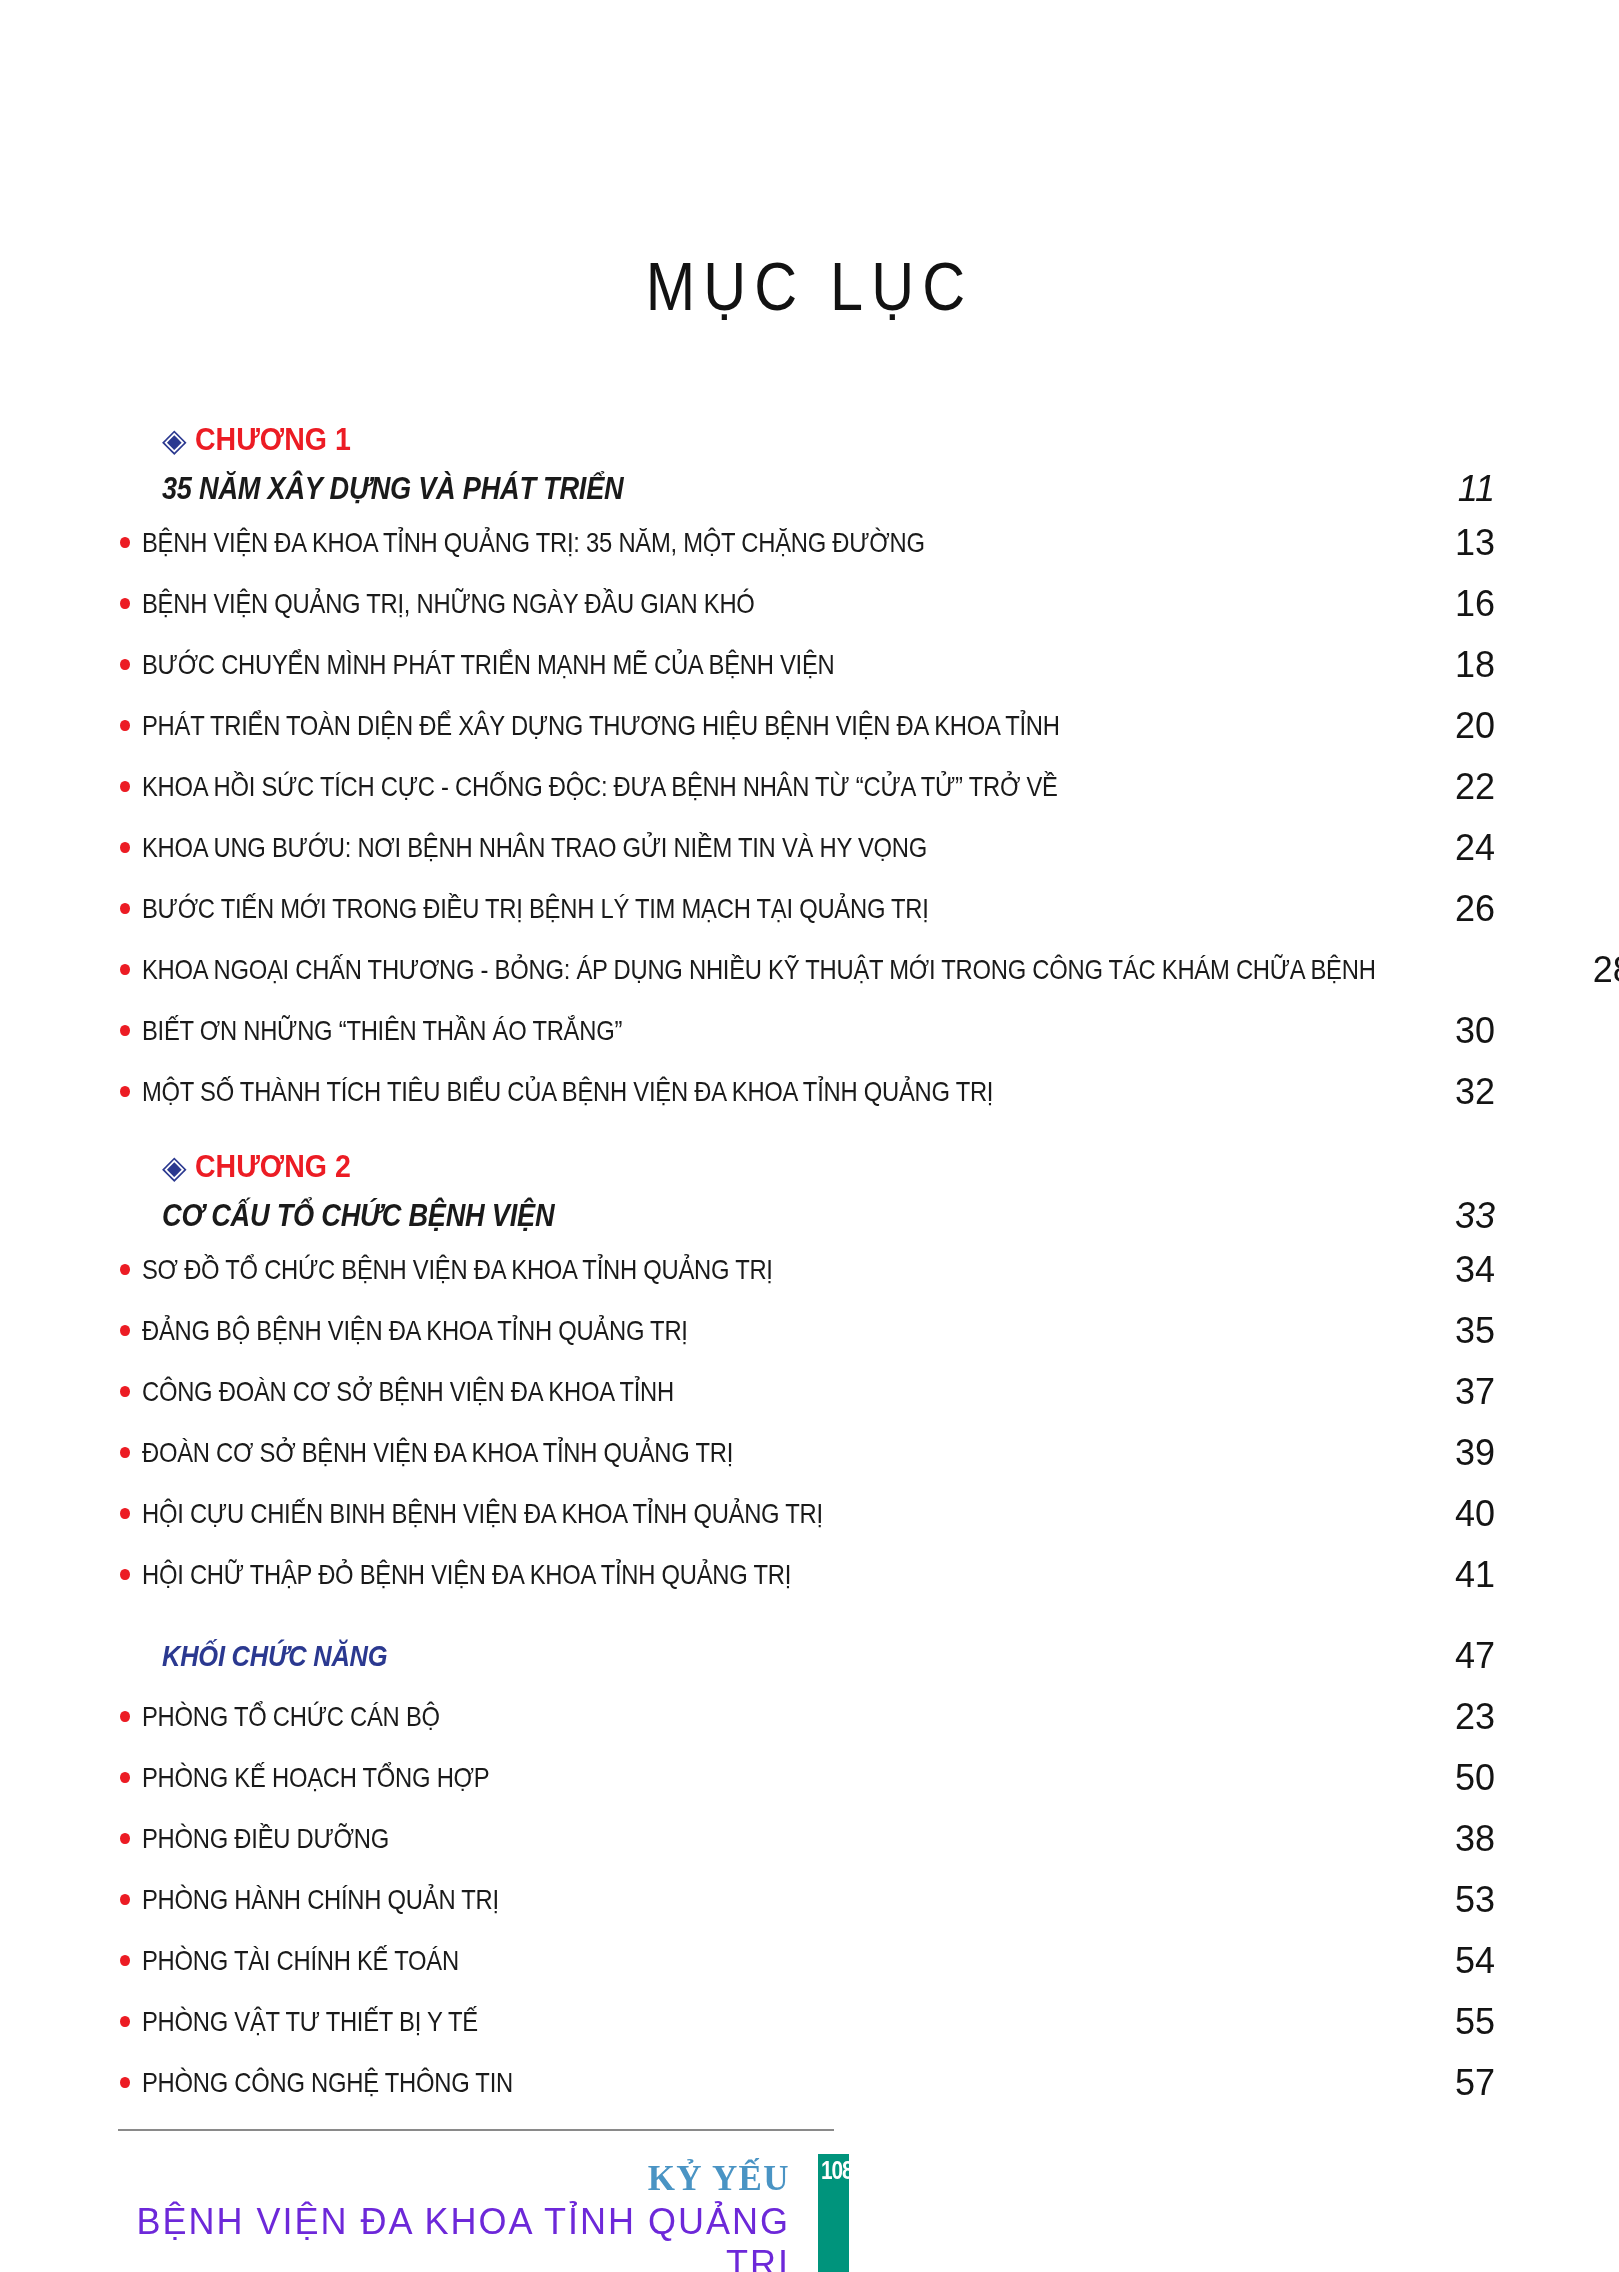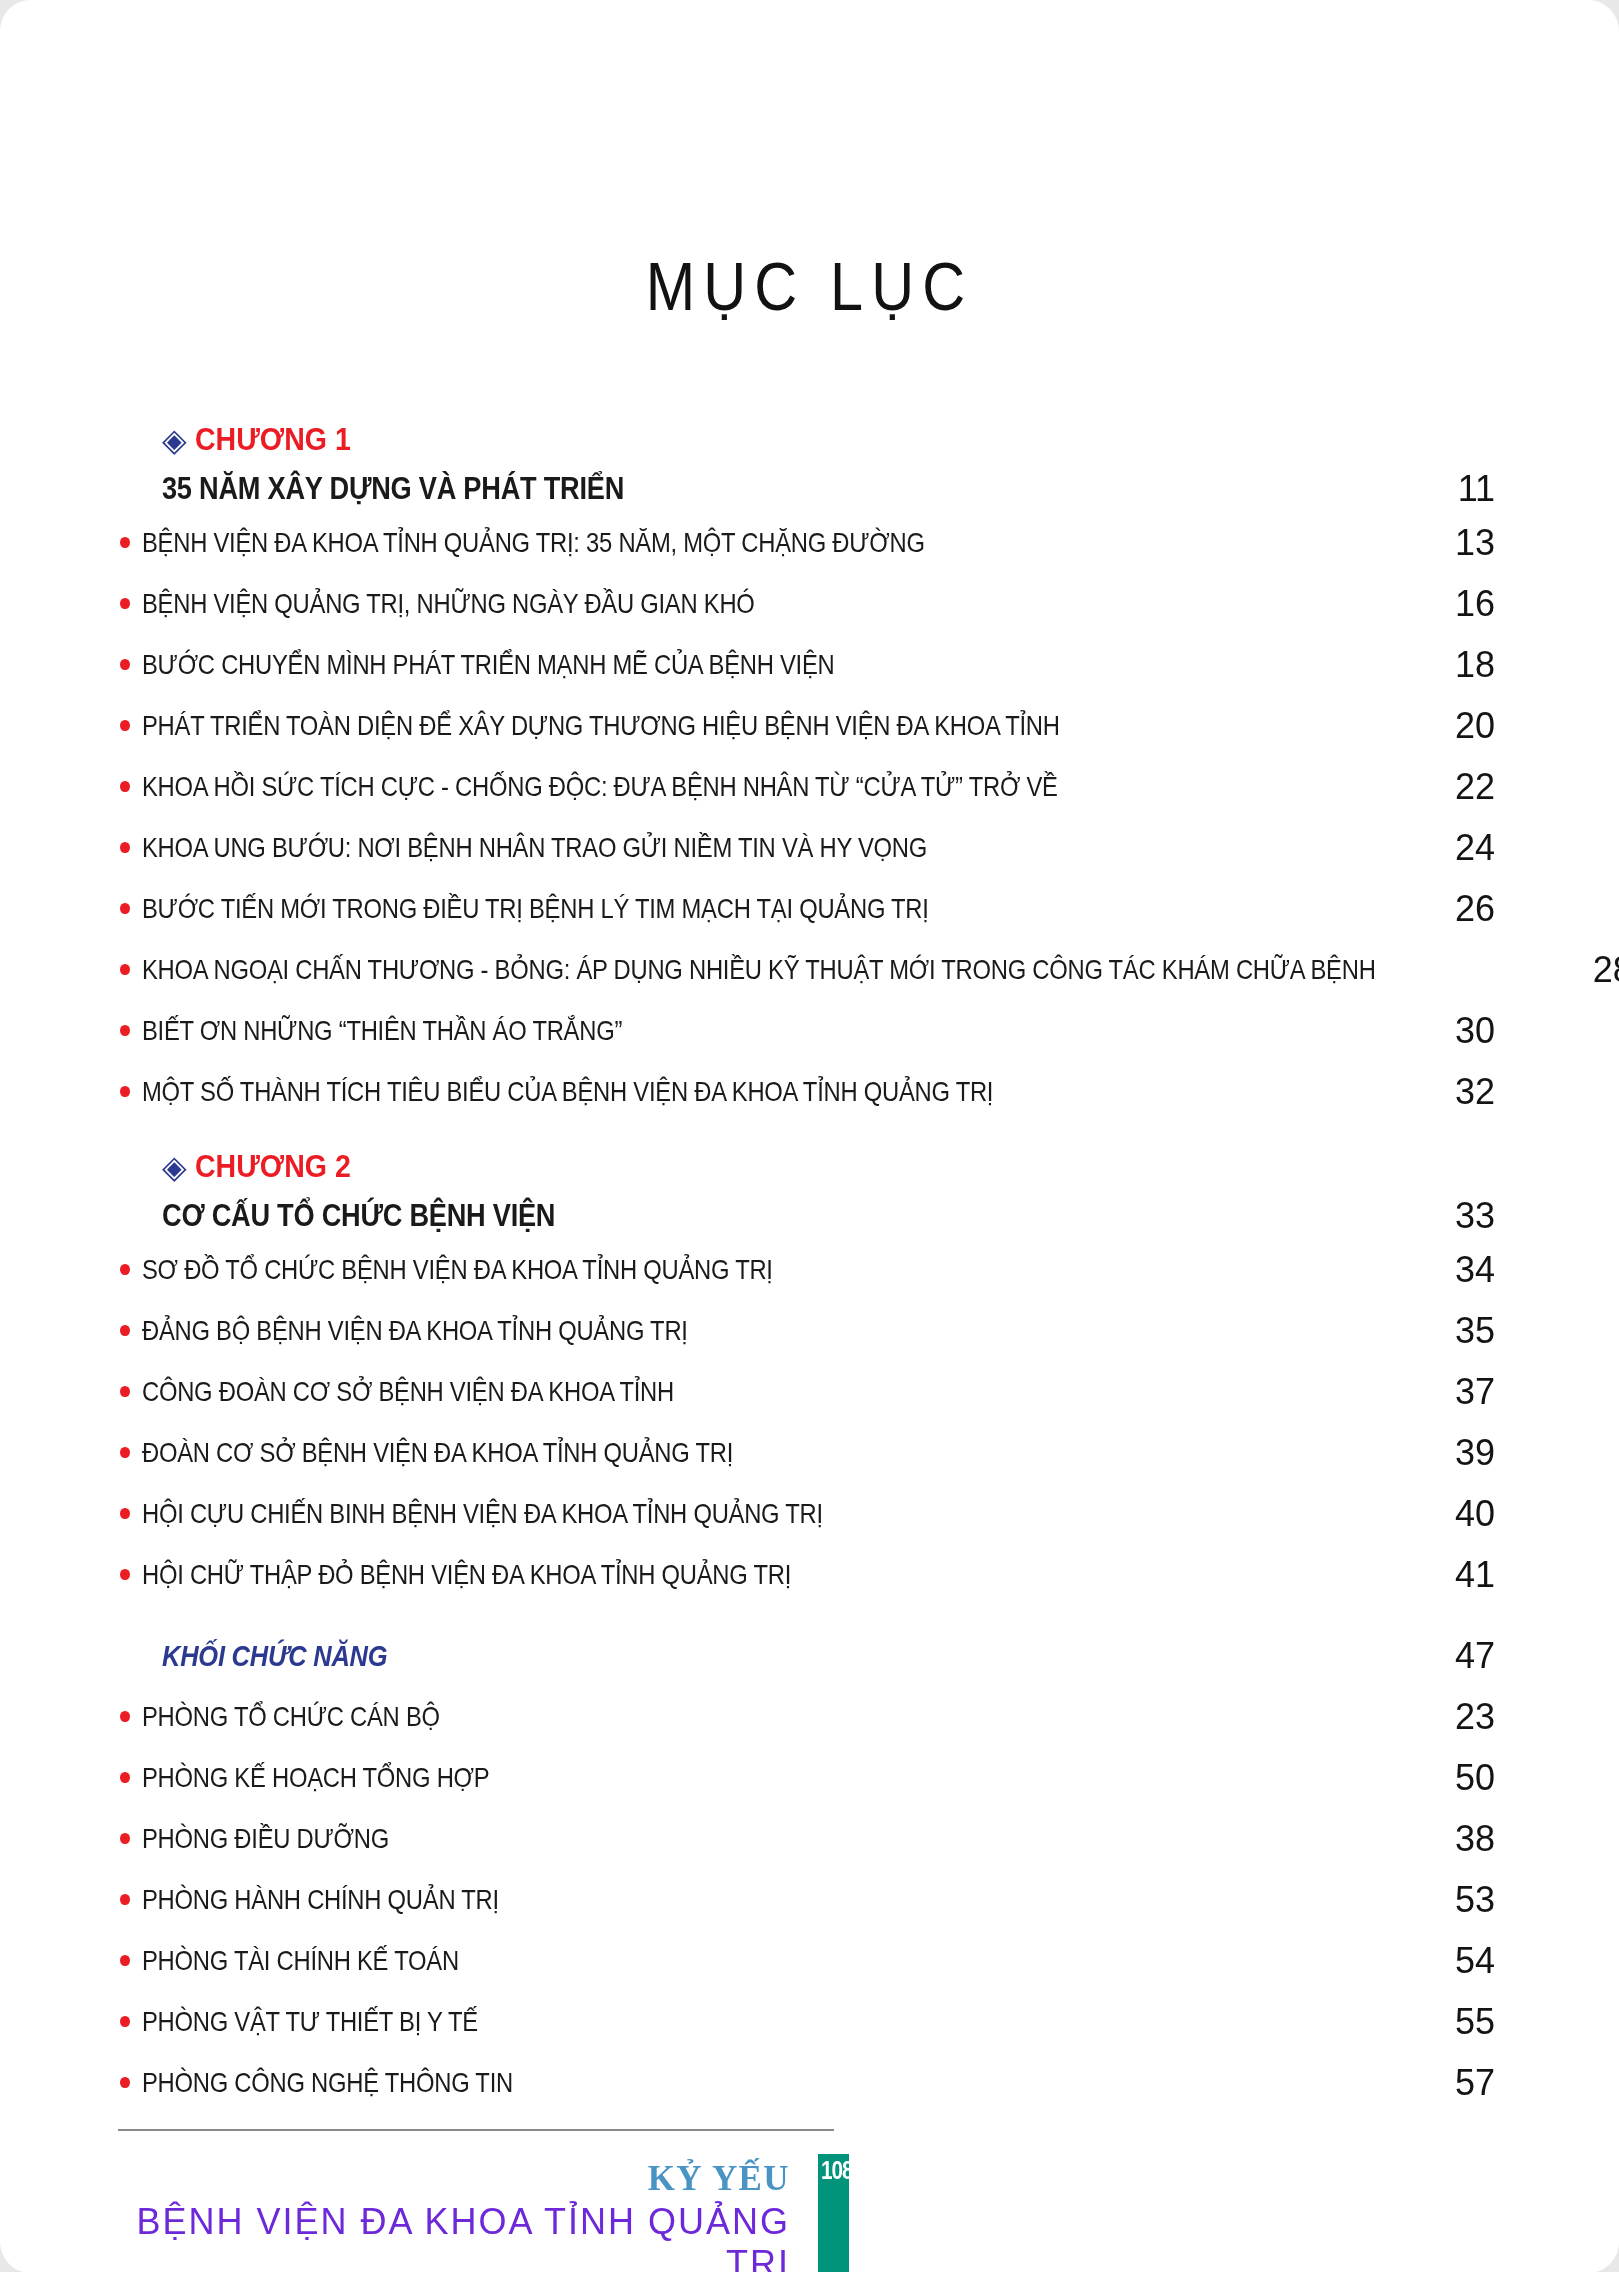--- a/index.html
+++ b/index.html
@@ -6,21 +6,21 @@
     --accent-red:#EC1C24;
     --navy:#2B3990;
     --steel-blue:#4A94C4;
     --teal:#00947C;
     --text:#1A1A1A;
     --rule-gray:#8A8A8A;
   }
   html,body{margin:0;padding:0;background:#e8e8e8;}
   .page{
     position:relative;width:1619px;height:2273px;background:#ffffff;
-    font-family:"Liberation Sans",sans-serif;color:var(--text);overflow:hidden;border-radius:31px;
+    font-family:"Liberation Sans",sans-serif;color:var(--text);overflow:hidden;
   }
   .doc-title{
     position:absolute;top:247px;left:0;width:100%;margin:0;
     text-align:center;font-weight:400;font-size:69px;letter-spacing:9.5px;
     color:#121212;transform:scaleX(0.86);
   }
   .toc{position:absolute;left:118px;top:415px;width:1377px;}
   .row{display:flex;align-items:center;}
   .row-text{
     flex:1 1 auto;white-space:nowrap;transform:scaleX(0.85);
@@ -32,21 +32,21 @@
   .chapter-label.first{margin-top:0;}
   .diamond{
     color:var(--navy);font-size:32px;line-height:1;margin-right:8px;
     font-family:"DejaVu Sans",sans-serif;
   }
   .chapter-label-text{
     color:var(--accent-red);font-weight:700;font-size:31px;
     transform:scaleX(0.92);transform-origin:left center;white-space:nowrap;
   }
   
-  .chapter-title{height:47px;padding-left:44px;}
+  .chapter-title{height:47px;padding-left:44px;font-style:italic;}
   .chapter-title .row-text{font-weight:700;font-size:32px;}
   
   .entry{height:61px;}
   .entry .row-text{font-size:28px;}
   .entry-bullet{
     width:10px;height:11.5px;border-radius:50%;background:var(--accent-red);
     margin:0 11.5px 0 2px;flex:0 0 auto;
   }
   
   .subheading{height:61px;padding-left:44px;margin-top:20px;}

